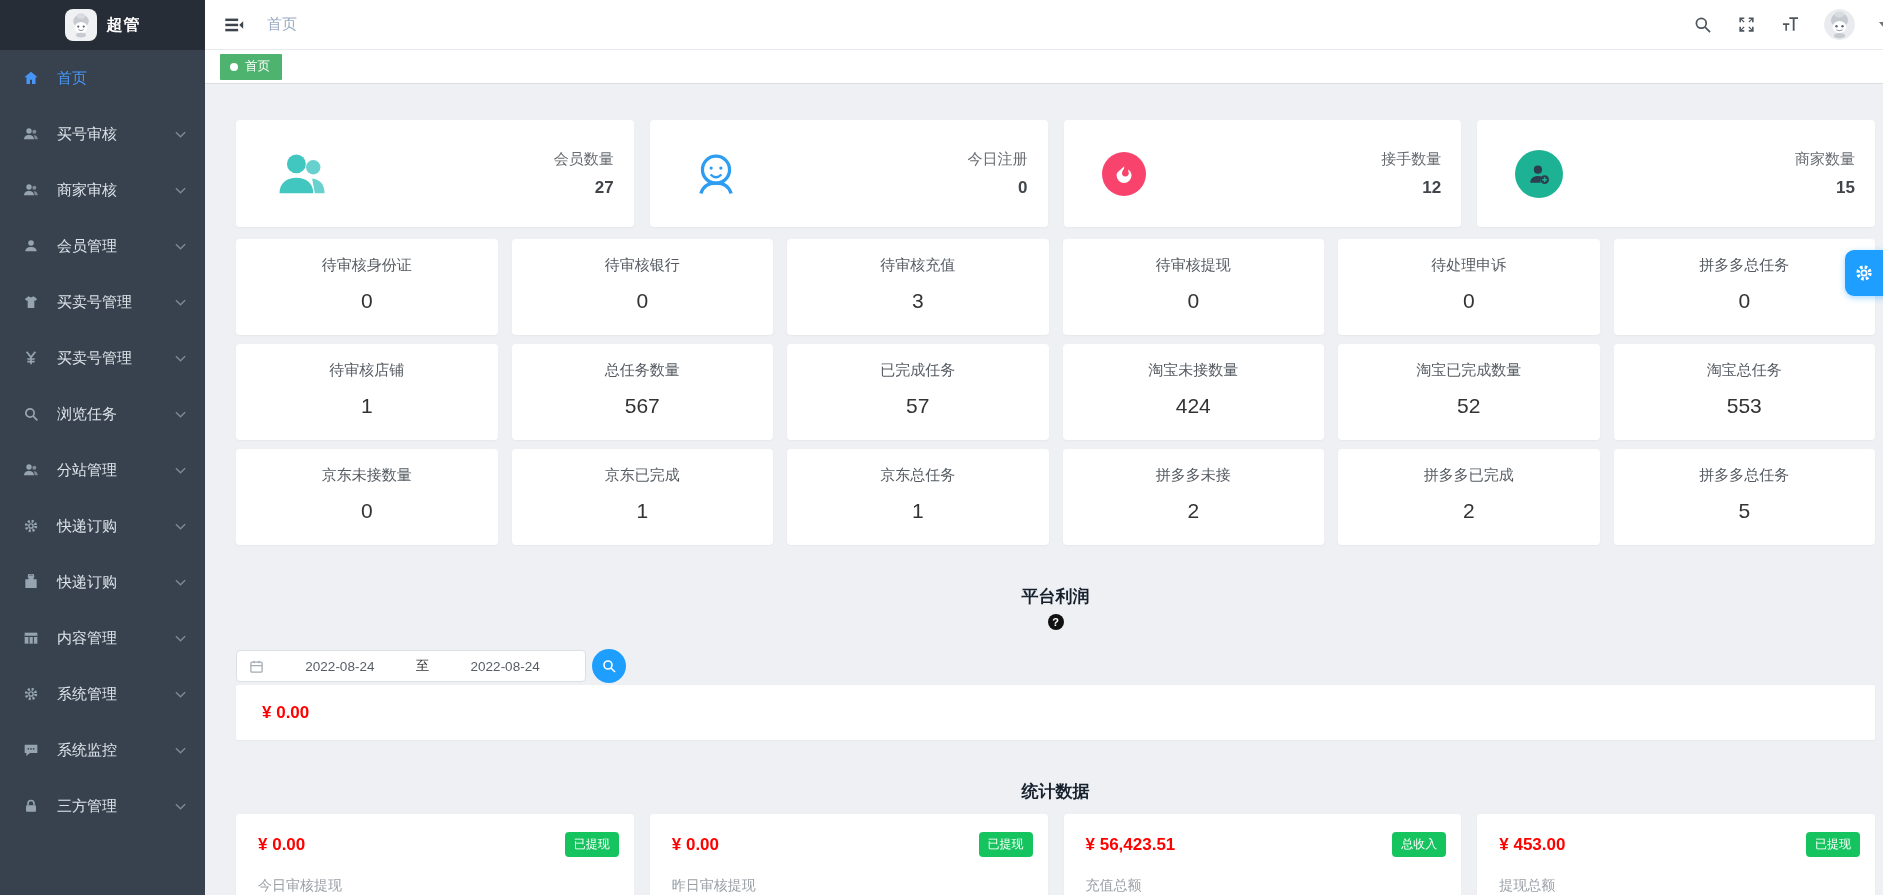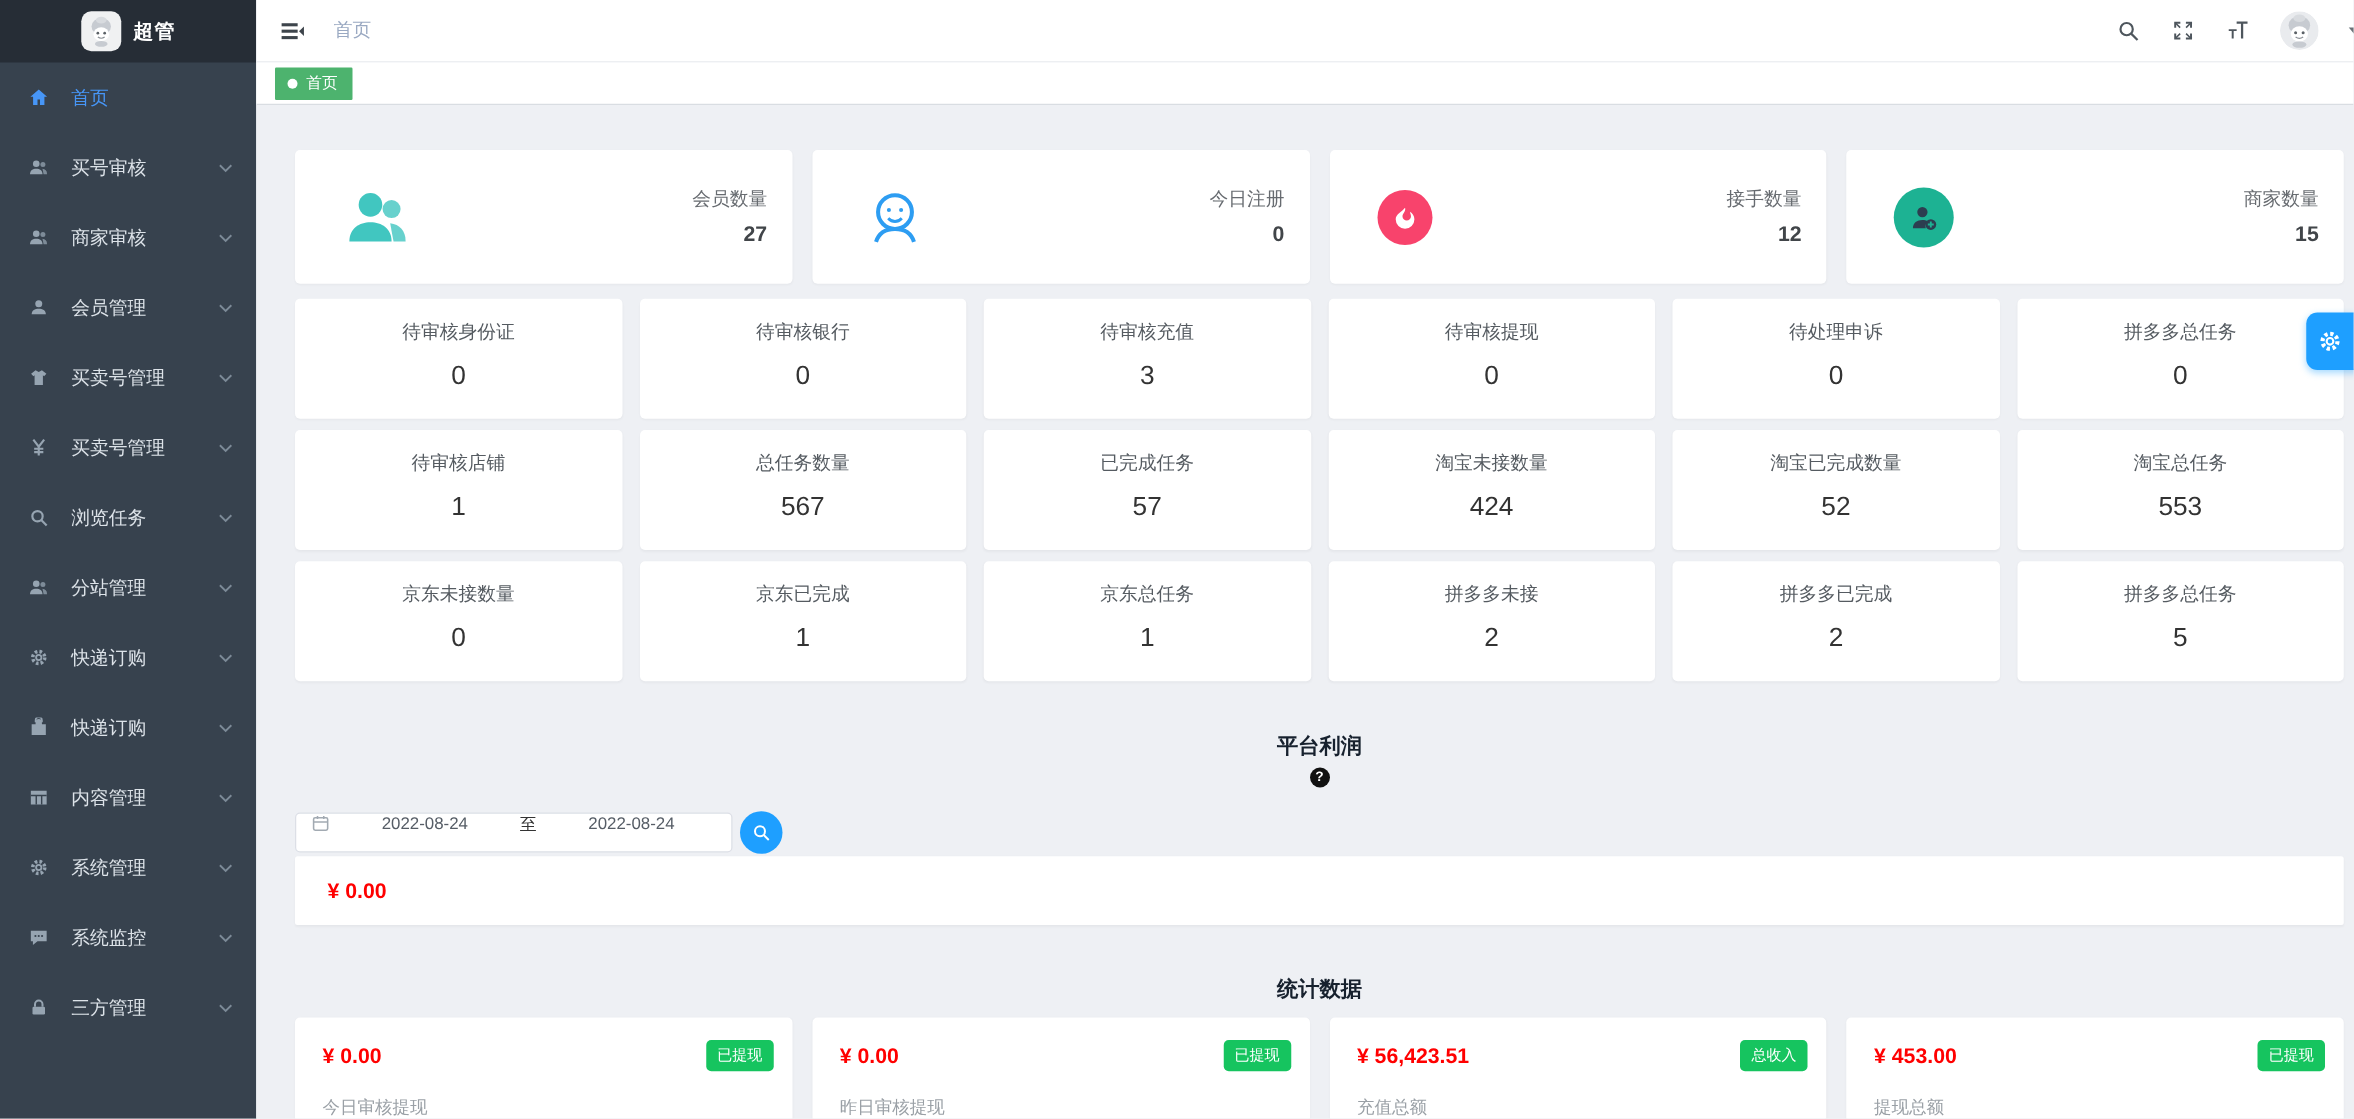--- a/index.html
+++ b/index.html
@@ -53,21 +53,21 @@
   
   .grid6 { display:grid; grid-template-columns:repeat(6,1fr); gap:9px 14px;text-align:center; }
   .gcard { background:#fff; border-radius:4px; height:96px; padding:17px 20px; box-shadow:0 1px 2px rgba(0,0,0,.04); }
   .gcard-label { font-size:15px; color:#555b61; margin-bottom:14px; }
   .gcard-value { font-size:21px; color:#333; }
 
   
   .section-title { margin-top:40px; font-size:17px; font-weight:bold; color:#17212e; display:flex; align-items:center; gap:6px;flex-direction:column; }
   .help-badge { width:16px; height:16px; border-radius:50%; background:#111; color:#fff; font-size:11px; font-weight:bold; display:inline-flex; align-items:center; justify-content:center; }
   .daterow { margin-top:19px; display:flex; align-items:center; gap:6px; }
-  .daterange { width:350px; height:32px; background:#fff; border:1px solid #dcdfe6; border-radius:4px; display:flex; padding:0 12px; gap:8px; }
+  .daterange { width:350px; height:32px; background:#fff; border:1px solid #dcdfe6; border-radius:4px; display:flex; align-items:center; padding:0 12px; gap:8px; }
   .cal-icon { width:15px; height:15px; color:#a2aab2; }
   .cal-icon svg { width:15px; height:15px; }
   .date-val { flex:1; text-align:center; font-size:13.5px; color:#565d66; cursor:text; }
   .date-sep { font-size:13.5px; color:#333; }
   .search-btn { width:34px; height:34px; border-radius:50%; background:#1e9fff; border:none; display:flex; align-items:center; justify-content:center; cursor:pointer; color:#fff; }
   .search-btn svg { width:16px; height:16px; }
   .profit-panel { margin-top:2px; background:#fff; border-radius:2px; height:55px; display:flex; align-items:center; padding-left:26px; box-shadow:0 1px 2px rgba(0,0,0,.04); }
   .amount-red { color:#ff0000; font-size:17px; font-weight:bold; }
 
   

